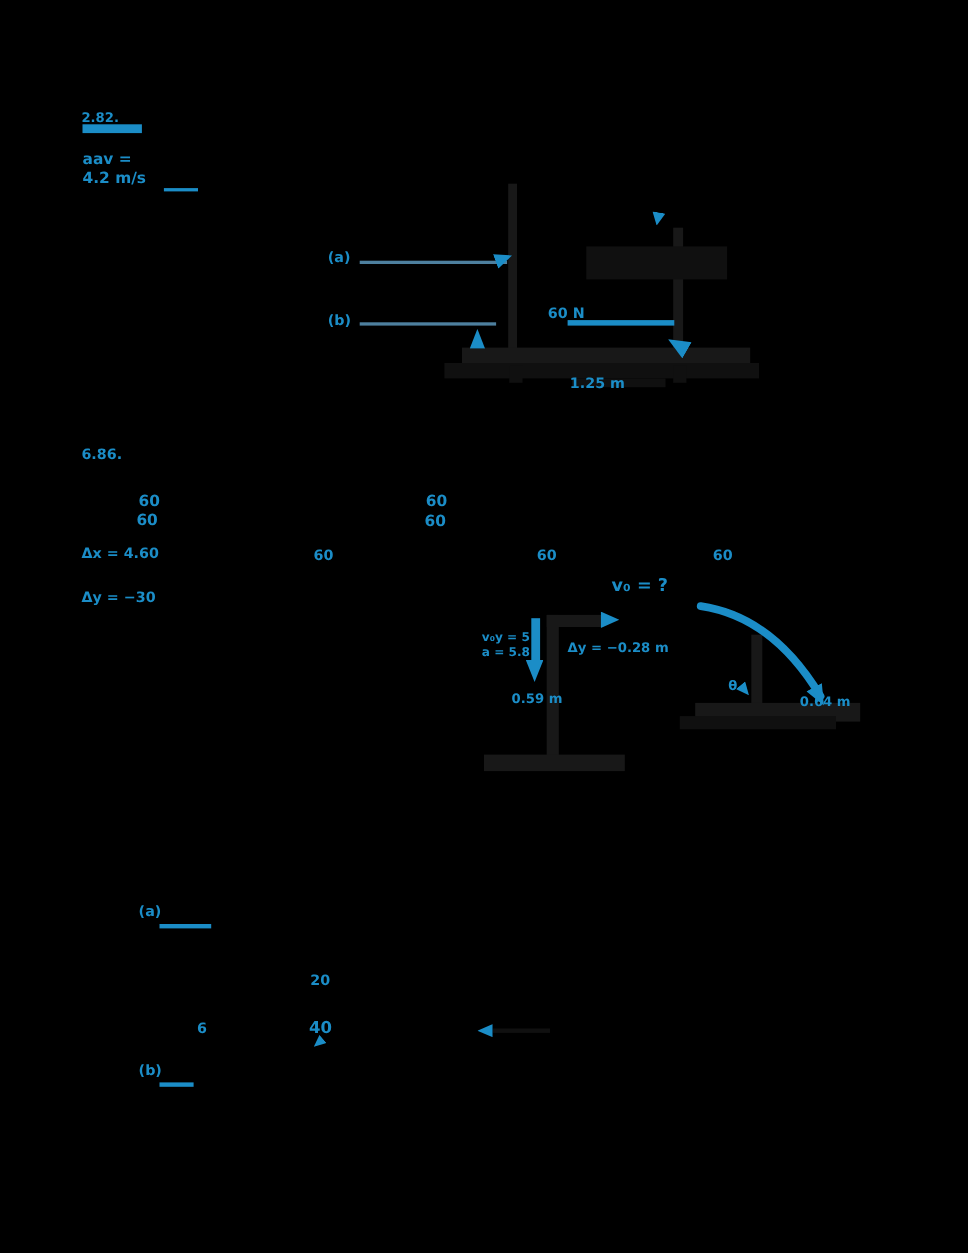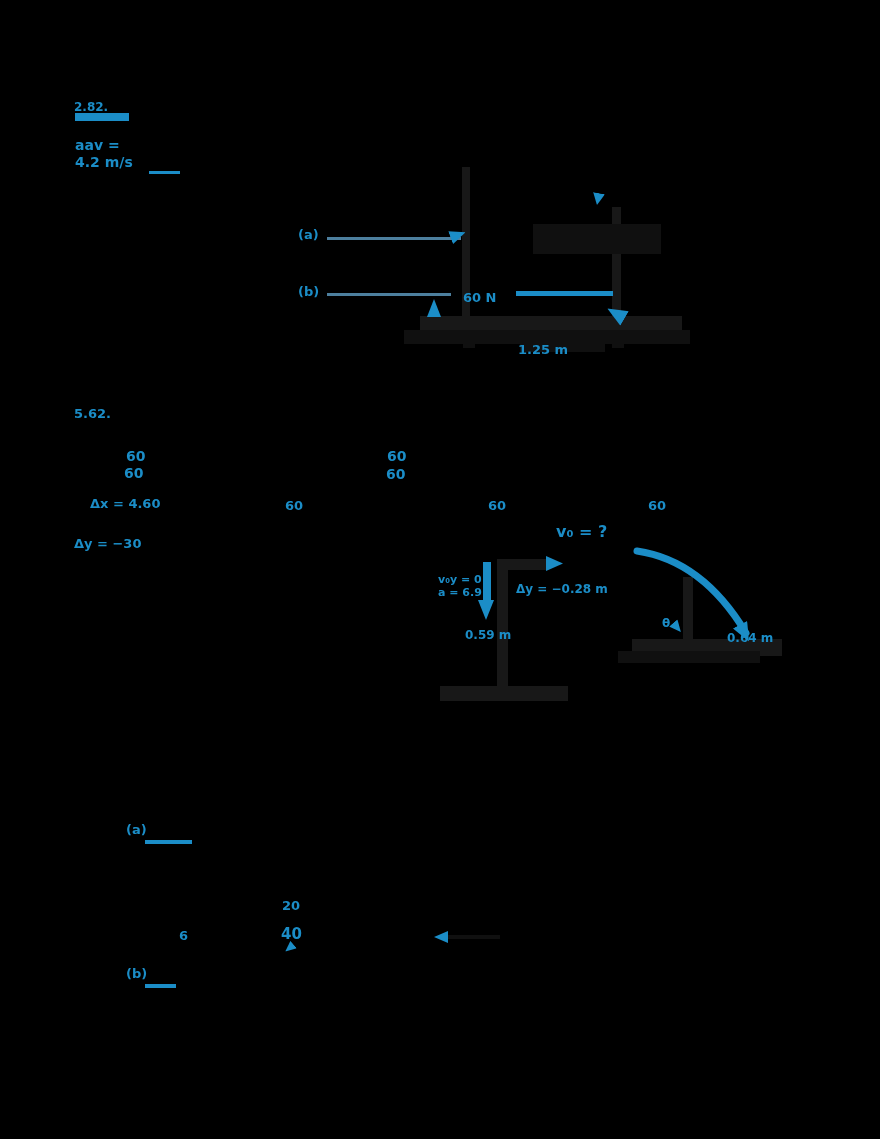--- a/index.html
+++ b/index.html
@@ -35,41 +35,41 @@
     <div class="line" style="left: 516px; top: 291px; width: 97px; height: 5px; background: rgb(27, 141, 199);"></div>
     <div class="line" style="left: 483px; top: 562px; width: 8px; height: 42px; background: rgb(27, 141, 199);"></div>
     <div class="line" style="left: 145px; top: 840px; width: 47px; height: 4px; background: rgb(27, 141, 199);"></div>
     <div class="line" style="left: 145px; top: 984px; width: 31px; height: 4px; background: rgb(27, 141, 199);"></div>
     <div class="line" style="left: 448px; top: 935px; width: 52px; height: 4px; background: rgb(16, 16, 16);"></div>
     <span class="label" style="left: 74px; top: 101px; font-size: 12px;">2.82.</span>
     <span class="label" style="left: 75px; top: 138px; font-size: 14px;">aav =</span>
     <span class="label" style="left: 75px; top: 155px; font-size: 14px;">4.2 m/s</span>
     <span class="label" style="left: 298px; top: 228px; font-size: 13px;">(a)</span>
     <span class="label" style="left: 298px; top: 285px; font-size: 13px;">(b)</span>
-    <span class="label" style="left: 463px; top: 279px; font-size: 13px; margin-top: 12px;">60 N</span>
+    <span class="label" style="left: 498px; top: 279px; font-size: 13px;">60 N</span>
     <span class="label" style="left: 518px; top: 343px; font-size: 13px;">1.25 m</span>
-    <span class="label" style="left: 74px; top: 407px; font-size: 13px;">5.62.</span>
+    <span class="label" style="left: 74px; top: 407px; font-size: 13px;">6.86.</span>
     <span class="label" style="left: 126px; top: 449px; font-size: 14px;">60</span>
     <span class="label" style="left: 124px; top: 466px; font-size: 14px;">60</span>
     <span class="label" style="left: 387px; top: 449px; font-size: 14px;">60</span>
     <span class="label" style="left: 386px; top: 467px; font-size: 14px;">60</span>
-    <span class="label" style="left: 74px; top: 497px; font-size: 13px; margin-left: 16px;">Δx = 4.60</span>
+    <span class="label" style="left: 74px; top: 497px; font-size: 13px;">Δx = 4.60</span>
     <span class="label" style="left: 285px; top: 499px; font-size: 13px;">60</span>
     <span class="label" style="left: 488px; top: 499px; font-size: 13px;">60</span>
     <span class="label" style="left: 648px; top: 499px; font-size: 13px;">60</span>
     <span class="label" style="left: 74px; top: 537px; font-size: 13px;">Δy = −30</span>
     <span class="label" style="left: 556px; top: 524px; font-size: 16px;">v₀ = ?</span>
-    <span class="label" style="left: 438px; top: 574px; font-size: 11px;">v₀y = 0</span>
-    <span class="label" style="left: 438px; top: 587px; font-size: 11px;">a = 6.9</span>
+    <span class="label" style="left: 438px; top: 574px; font-size: 11px;">v₀y = 5</span>
+    <span class="label" style="left: 438px; top: 587px; font-size: 11px;">a = 5.8</span>
     <span class="label" style="left: 516px; top: 583px; font-size: 12px;">Δy = −0.28 m</span>
     <span class="label" style="left: 465px; top: 629px; font-size: 12px;">0.59 m</span>
     <span class="label" style="left: 662px; top: 617px; font-size: 12px;">θ</span>
     <span class="label" style="left: 727px; top: 632px; font-size: 12px;">0.64 m</span>
     <span class="label" style="left: 126px; top: 823px; font-size: 13px;">(a)</span>
-    <span class="label" style="left: 282px; top: 885px; font-size: 13px; margin-top: 14px;">20</span>
+    <span class="label" style="left: 282px; top: 885px; font-size: 13px;">20</span>
     <span class="label" style="left: 179px; top: 929px; font-size: 13px;">6</span>
     <span class="label" style="left: 281px; top: 927px; font-size: 15px;">40</span>
     <span class="label" style="left: 126px; top: 967px; font-size: 13px;">(b)</span>
     <div class="arrow" style="left: 450px; top: 228px; width: 16px; height: 14px; background: rgb(27, 141, 199); transform: rotate(-20deg);"></div>
     <div class="arrow" style="left: 592px; top: 193px; width: 12px; height: 12px; background: rgb(27, 141, 199); transform: rotate(100deg);"></div>
     <div class="arrow" style="left: 425px; top: 301px; width: 18px; height: 14px; background: rgb(27, 141, 199); transform: rotate(-90deg);"></div>
     <div class="arrow" style="left: 606px; top: 305px; width: 20px; height: 17px; background: rgb(27, 141, 199); transform: rotate(210deg);"></div>
     <div class="arrow" style="left: 546px; top: 556px; width: 17px; height: 15px; background: rgb(27, 141, 199); transform: rotate(0deg);"></div>
     <div class="arrow" style="left: 476px; top: 602px; width: 20px; height: 16px; background: rgb(27, 141, 199); transform: rotate(90deg);"></div>
     <div class="arrow" style="left: 671px; top: 622px; width: 12px; height: 11px; background: rgb(27, 141, 199); transform: rotate(50deg);"></div>

